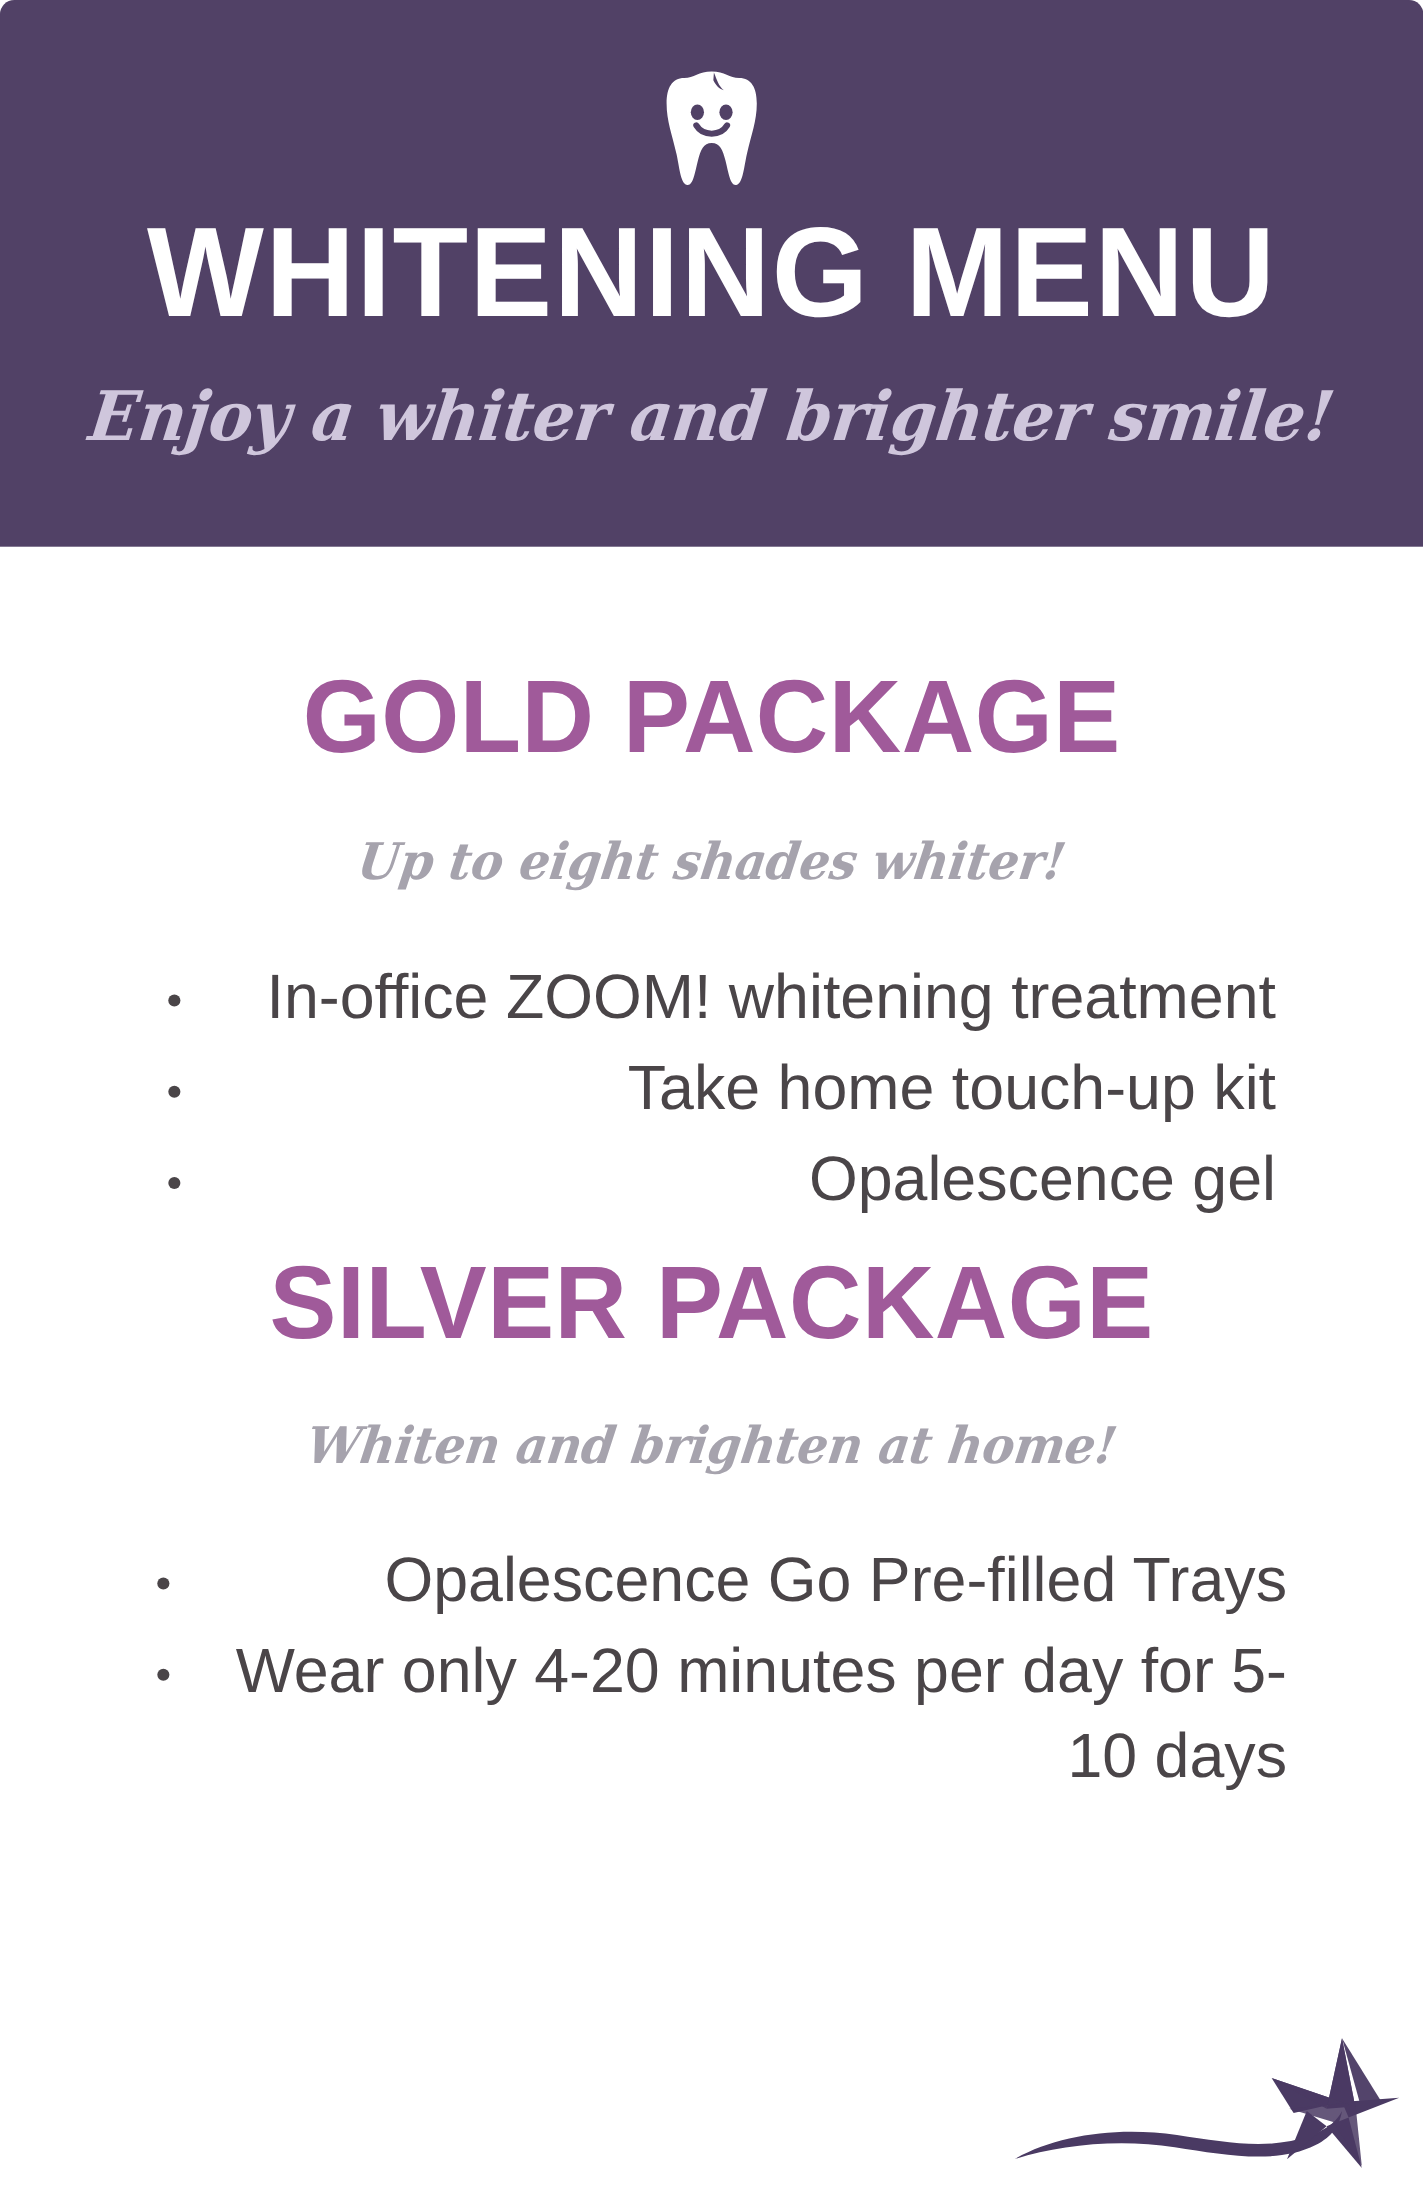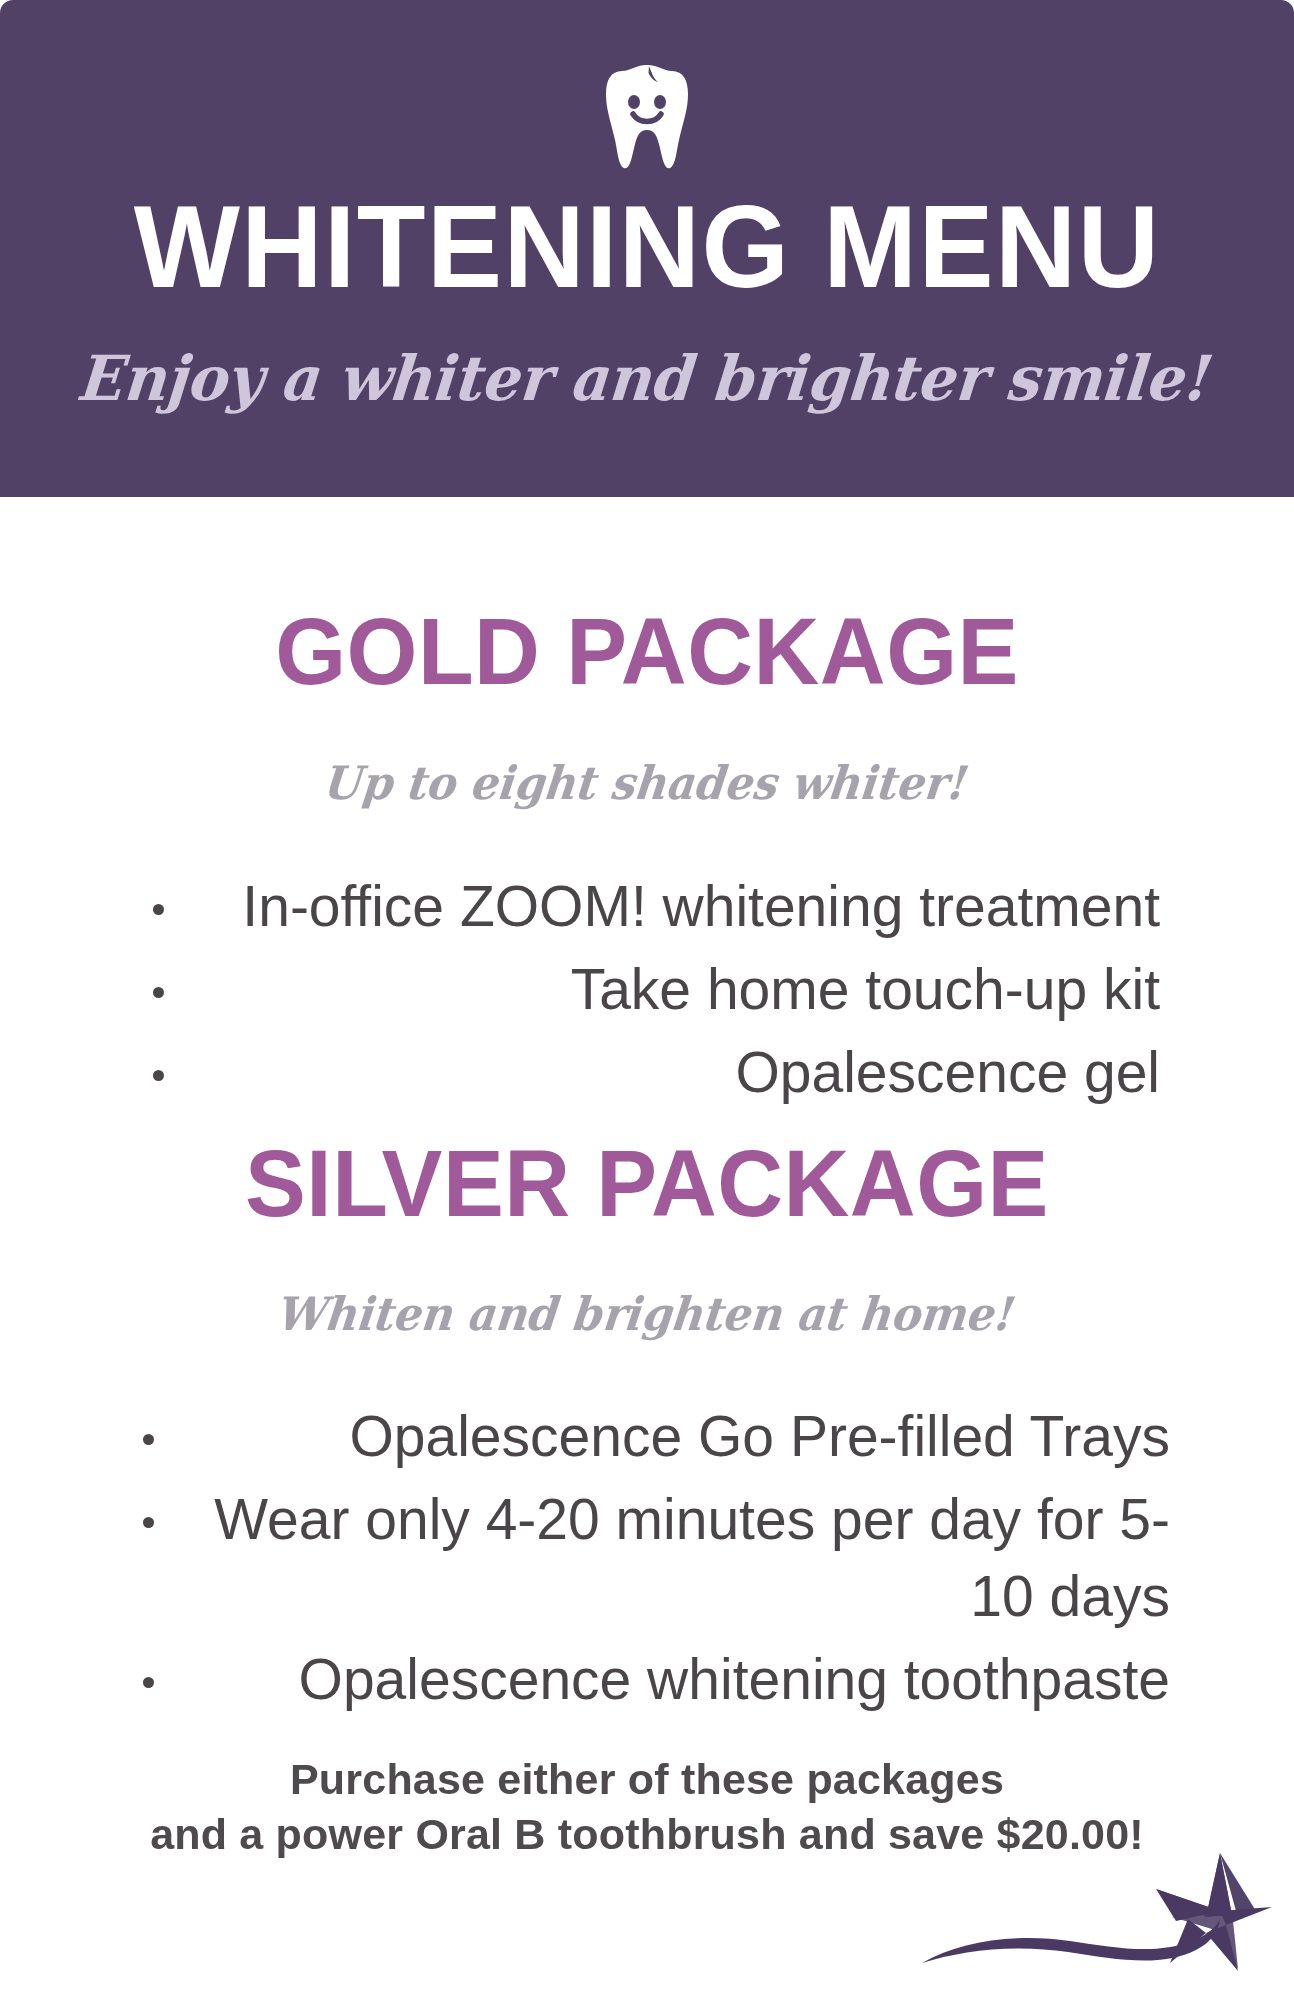--- a/index.html
+++ b/index.html
@@ -223,29 +223,22 @@
 
   <div class="package-tagline tagline-silver">Whiten and brighten at home!</div>
 
   <ul class="bullet-list list-silver">
     <li>
       <span class="bullet-text">Opalescence Go Pre-filled Trays</span>
     </li>
     <li>
       <span class="bullet-text">Wear only 4-20 minutes per day for 5-10 days</span>
     </li>
-    <li>
-      <span class="bullet-text">Opalescence whitening toothpaste</span>
-    </li>
   </ul>
 
-  <div class="promo">
-    <span class="promo-line">Purchase either of these packages</span>
-    <span class="promo-line">and a power Oral B toothbrush and save $20.00!</span>
-  </div>
 
   <div class="star-logo">
     <svg viewBox="0 0 360 150" xmlns="http://www.w3.org/2000/svg" aria-hidden="true">
 
       <path d="M2 118 C40 96 96 88 150 96 C196 103 236 110 272 96 C288 90 296 82 300 74
                C298 86 292 97 276 105 C240 123 194 114 148 107 C96 99 42 105 2 118 Z" fill="#4a3a63"></path>
 
       <g fill="#4a3a63">
         <path d="M236 44 L300 66 L300 66 L256 76 Z"></path>
         <path d="M300 66 L352 62 L306 80 Z"></path>

